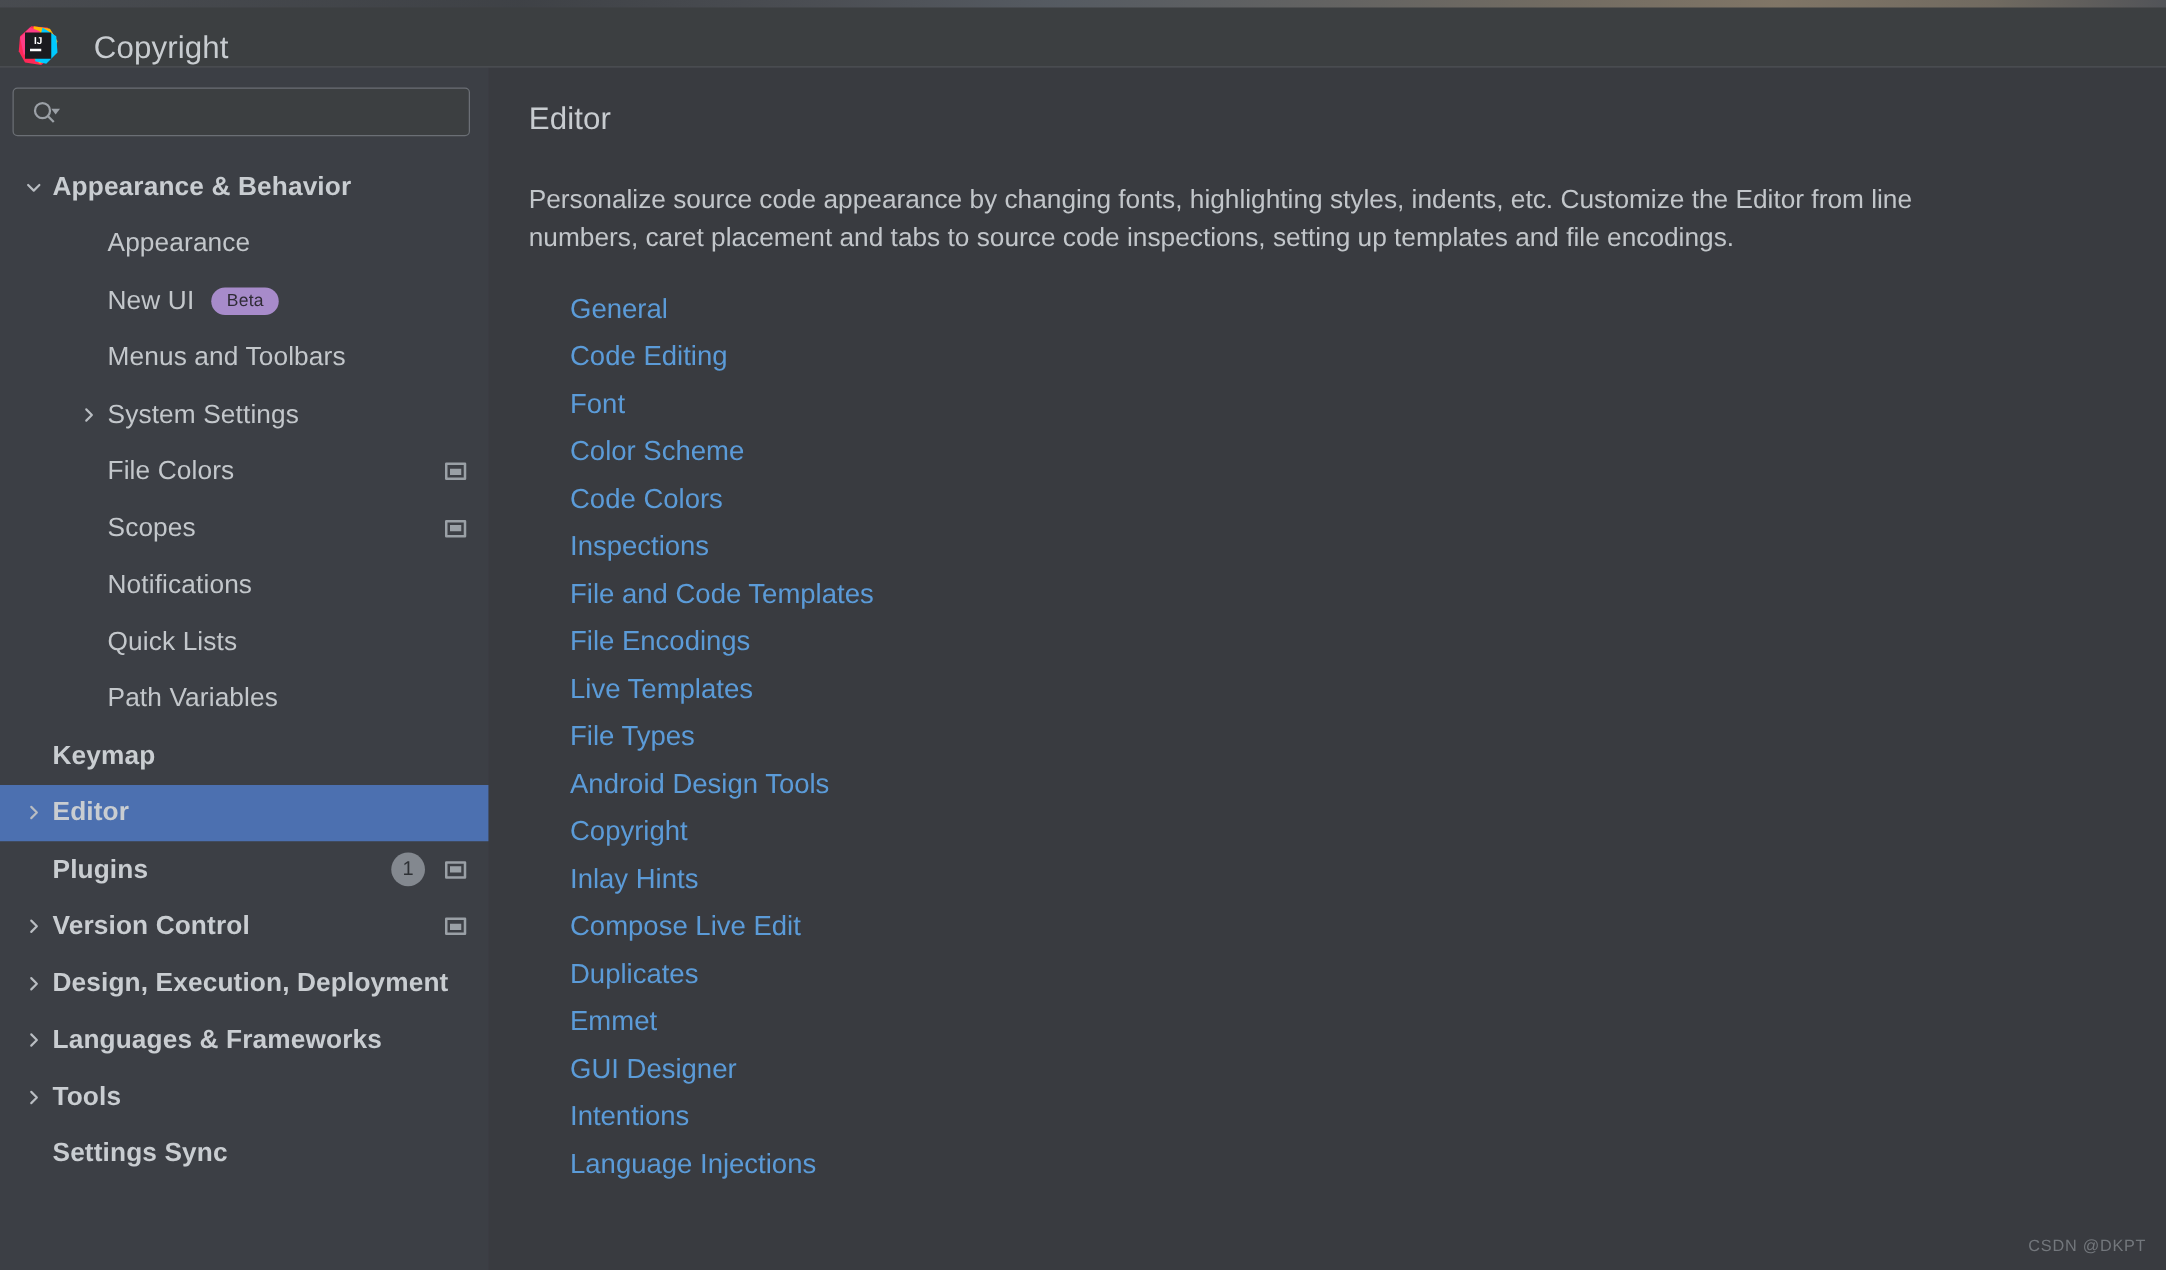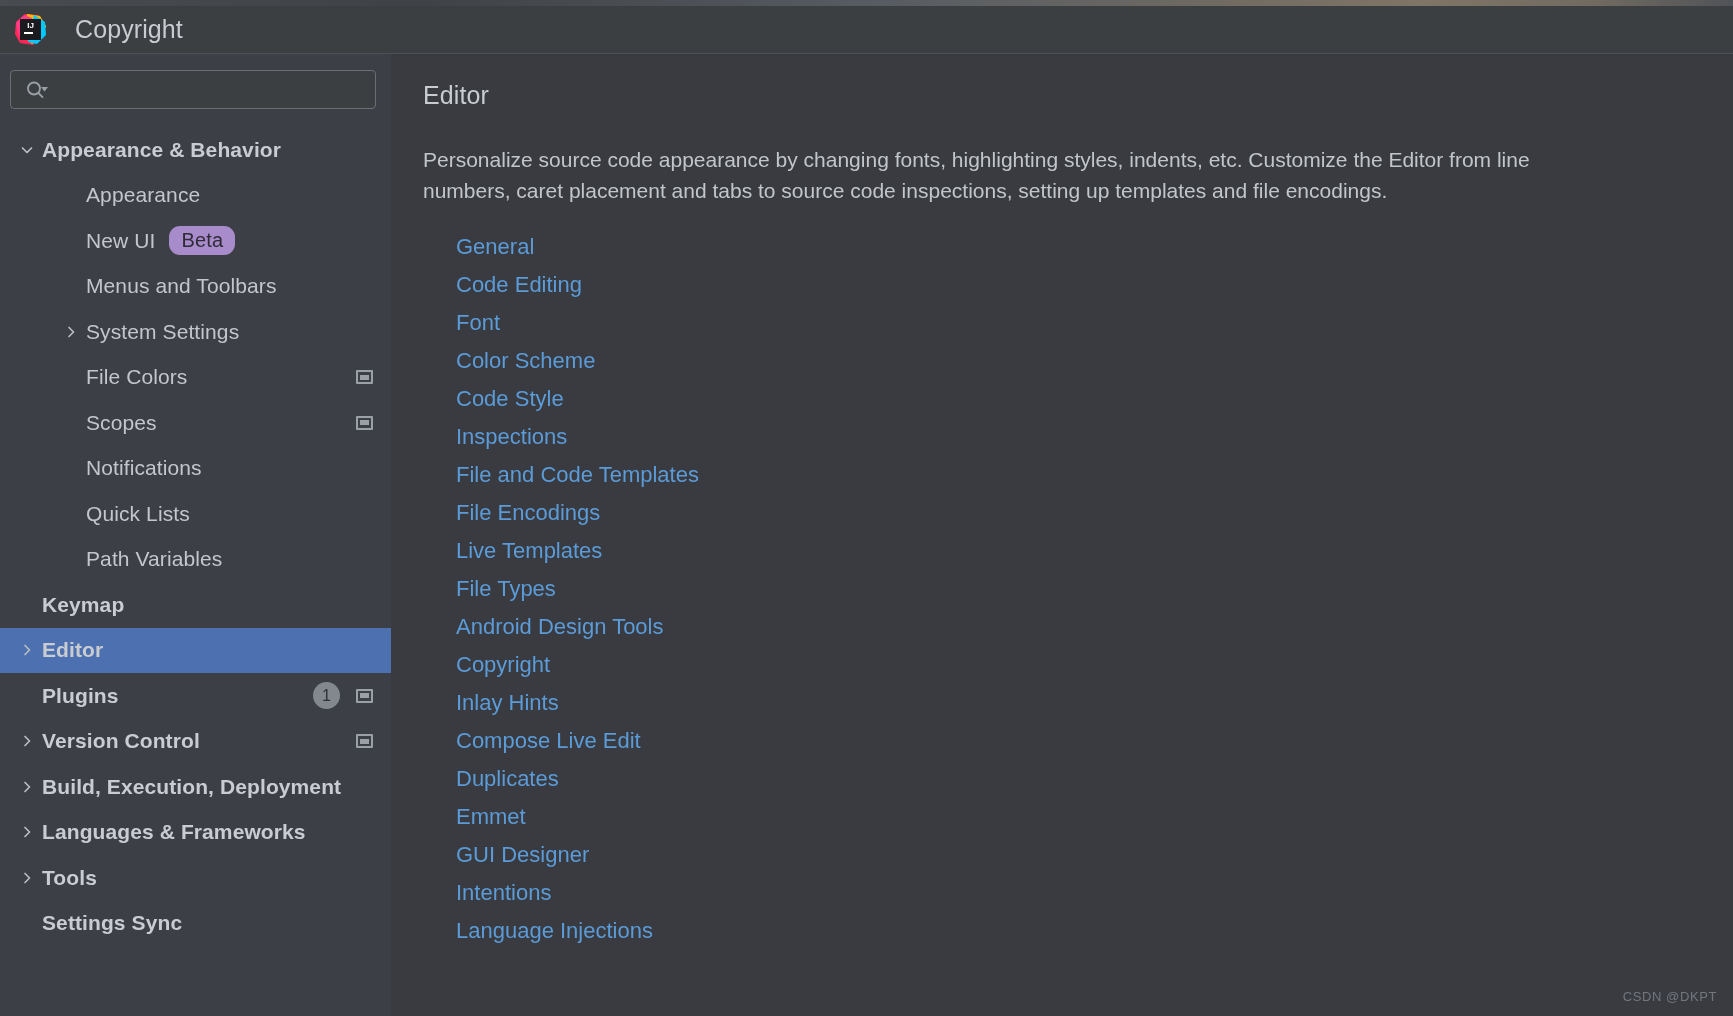--- a/index.html
+++ b/index.html
@@ -39,21 +39,21 @@
 
   
   .titlebar {
     position: absolute;
     top: 6px; left: 0;
     width: 1733px;
     height: 47px;
     background: #3c3f41;
     border-bottom: 1px solid #4e5156;
     display: flex;
-    align-items: center;
+    align-items: flex-end;
     z-index: 30;
   }
   .app-logo {
     position: relative;
     width: 33px;
     height: 33px;
     margin-left: 14px;
     flex: none;
   }
   .title-text {
@@ -141,21 +141,21 @@
     letter-spacing: 0.1px;
   }
   .lbl.bold { font-weight: bold; color: #c9cdd1; }
   .row-l0 { padding-left: 12px; }
   .row-l1 { padding-left: 56px; }
 
   .badge-beta {
     margin-left: 14px;
     background: #a78bca;
     color: #2f2b36;
-    font-size: 20px;
+    font-size: 14px;
     border-radius: 11px;
     padding: 2px 12px 3px 12px;
     line-height: 1.2;
     letter-spacing: 0.2px;
   }
   .row-right {
     margin-left: auto;
     display: flex;
     align-items: center;
     gap: 16px;
@@ -372,21 +372,21 @@
                 <i></i>
               </span>
             </span>
           </div>
           <div class="tree-row row-l0">
             <span class="tw">
               <svg width="14" height="14" viewBox="0 0 14 14">
                 <path d="M5 2.5 L9.5 7 L5 11.5" fill="none" stroke="#b9bdc2" stroke-width="1.7" stroke-linecap="round" stroke-linejoin="round"></path>
               </svg>
             </span>
-            <span class="lbl bold">Build, Execution, Deployment</span>
+            <span class="lbl bold">Design, Execution, Deployment</span>
           </div>
           <div class="tree-row row-l0">
             <span class="tw">
               <svg width="14" height="14" viewBox="0 0 14 14">
                 <path d="M5 2.5 L9.5 7 L5 11.5" fill="none" stroke="#b9bdc2" stroke-width="1.7" stroke-linecap="round" stroke-linejoin="round"></path>
               </svg>
             </span>
             <span class="lbl bold">Languages &amp; Frameworks</span>
           </div>
           <div class="tree-row row-l0">
@@ -407,21 +407,21 @@
     <div class="content">
       <div class="content-inner">
         <div class="panel-title">Editor</div>
         <div class="panel-desc">Personalize source code appearance by changing fonts, highlighting styles, indents, etc. Customize the Editor from line
 numbers, caret placement and tabs to source code inspections, setting up templates and file encodings.</div>
         <div class="link-list" id="link-list">
             <div class="link-item">General</div>
             <div class="link-item">Code Editing</div>
             <div class="link-item">Font</div>
             <div class="link-item">Color Scheme</div>
-            <div class="link-item">Code Style</div>
+            <div class="link-item">Code Colors</div>
             <div class="link-item">Inspections</div>
             <div class="link-item">File and Code Templates</div>
             <div class="link-item">File Encodings</div>
             <div class="link-item">Live Templates</div>
             <div class="link-item">File Types</div>
             <div class="link-item">Android Design Tools</div>
             <div class="link-item">Copyright</div>
             <div class="link-item">Inlay Hints</div>
             <div class="link-item">Compose Live Edit</div>
             <div class="link-item">Duplicates</div>

